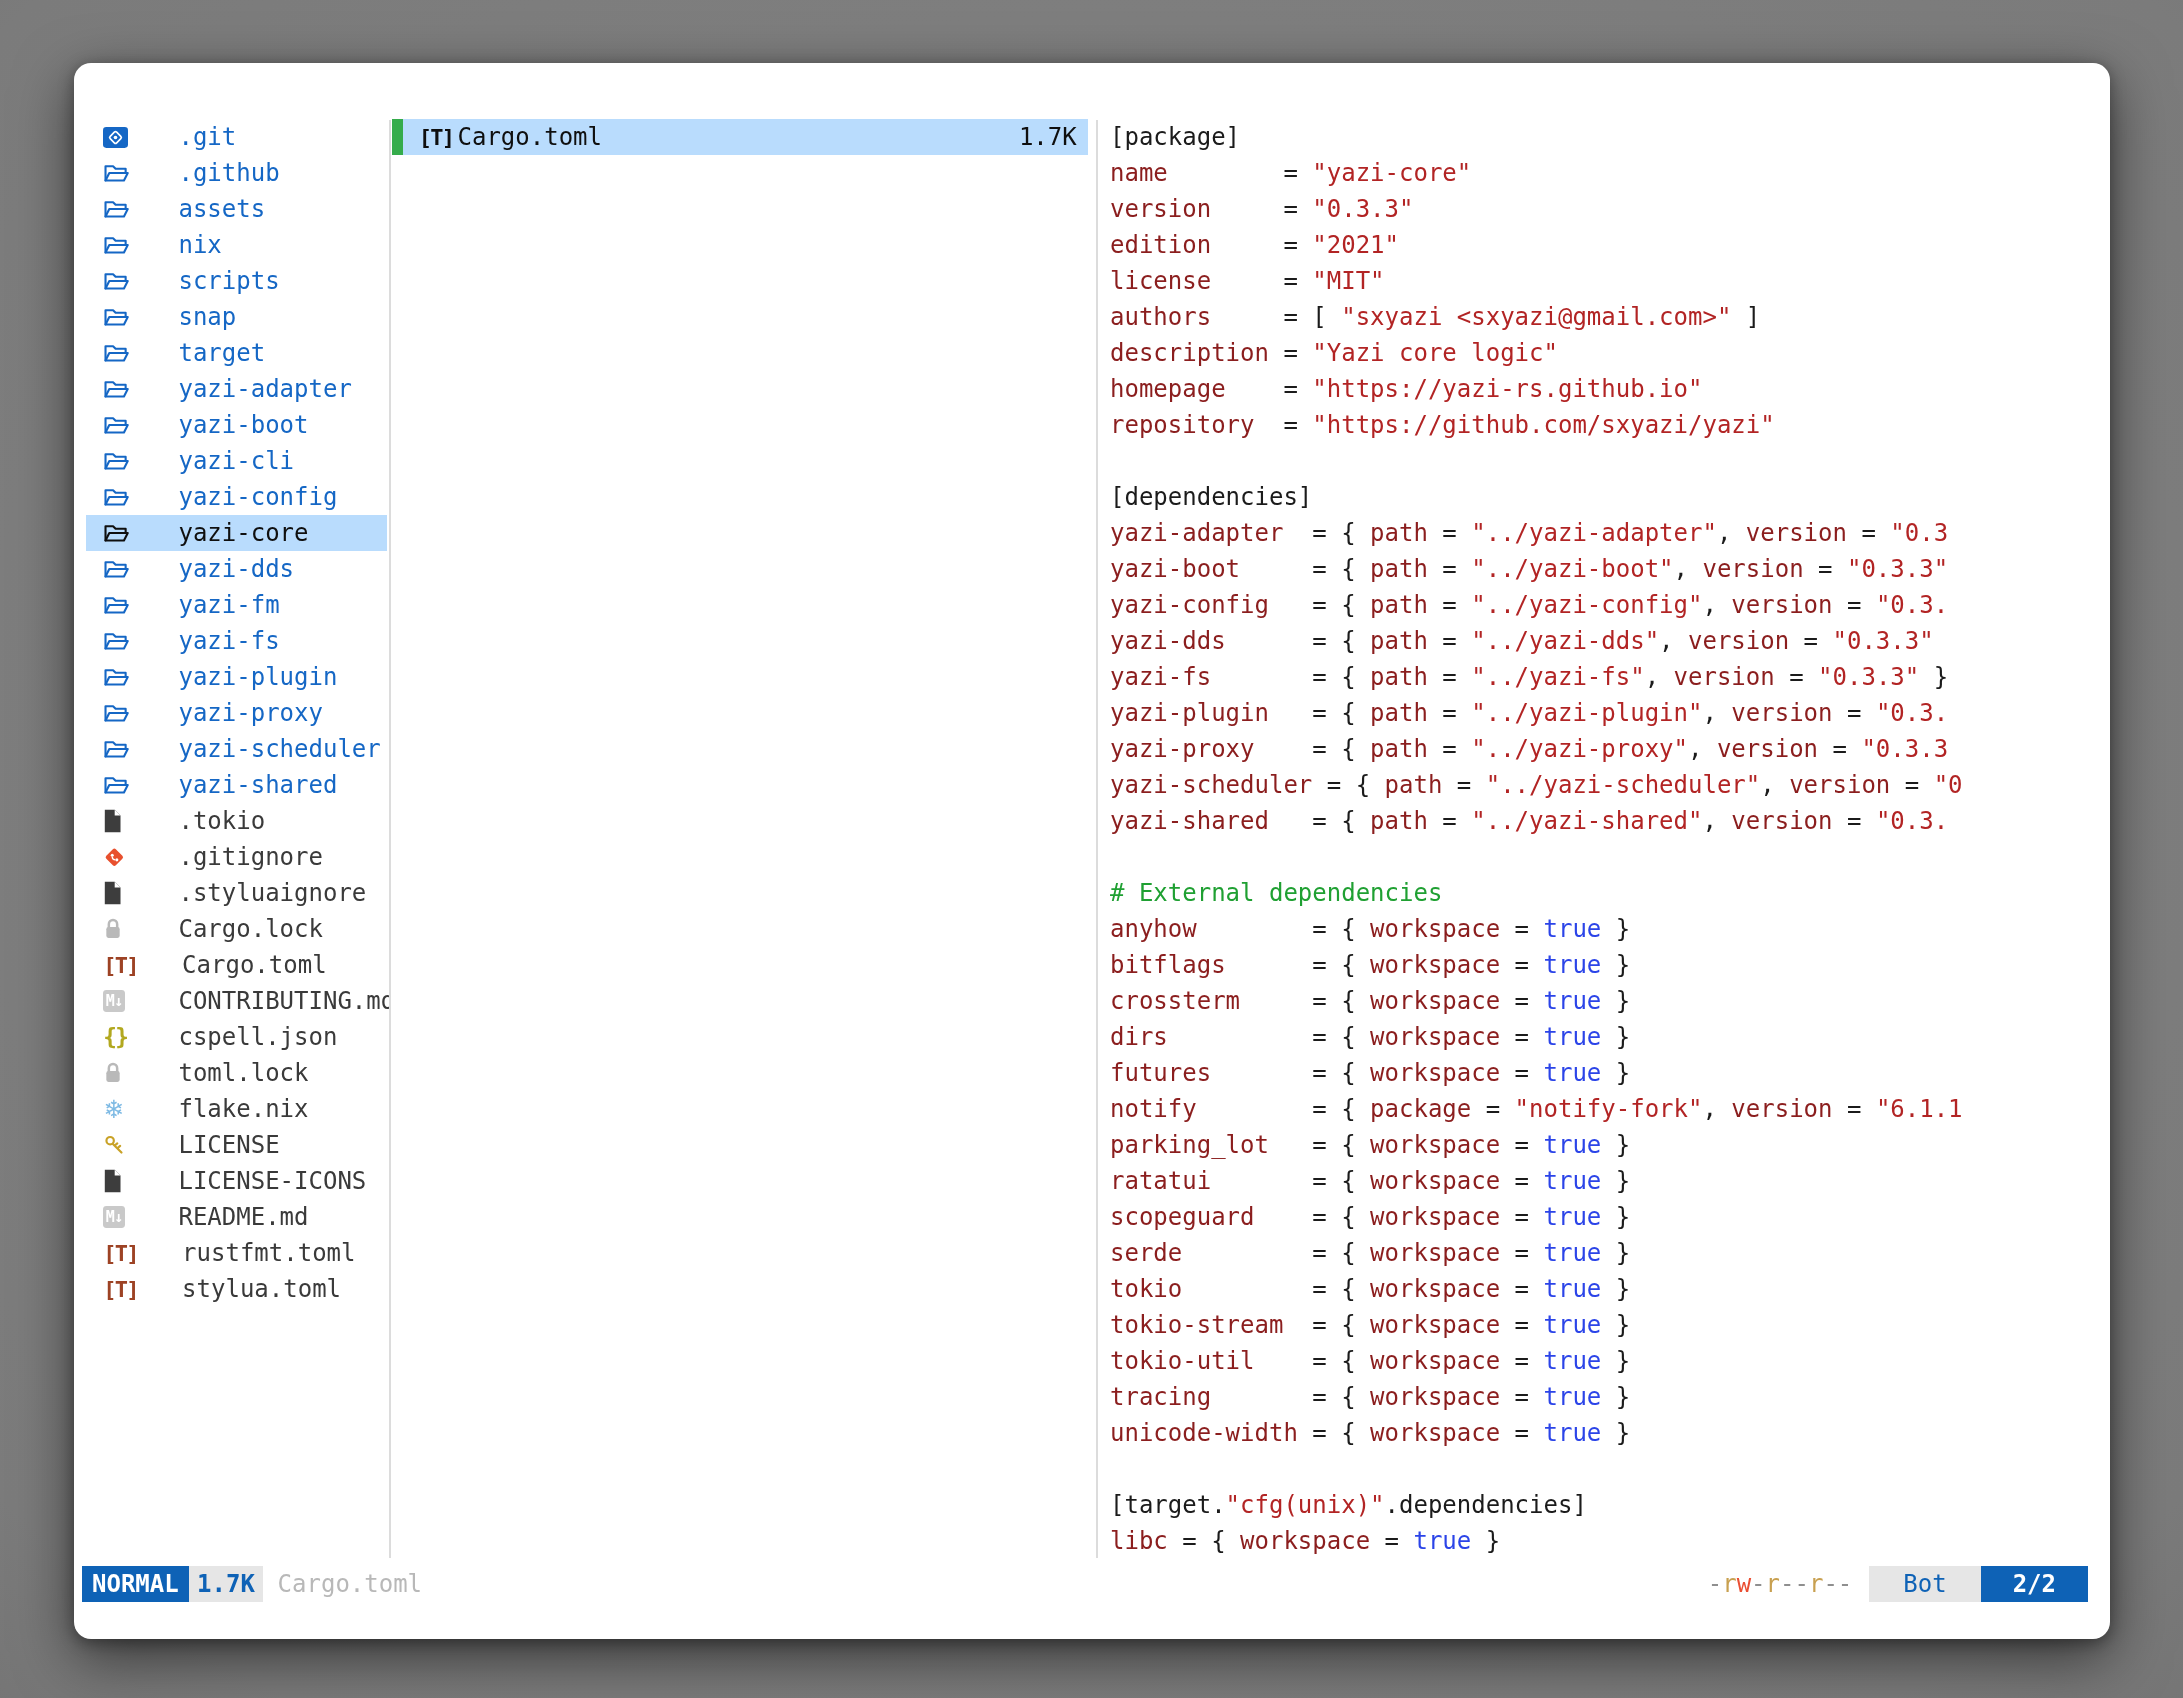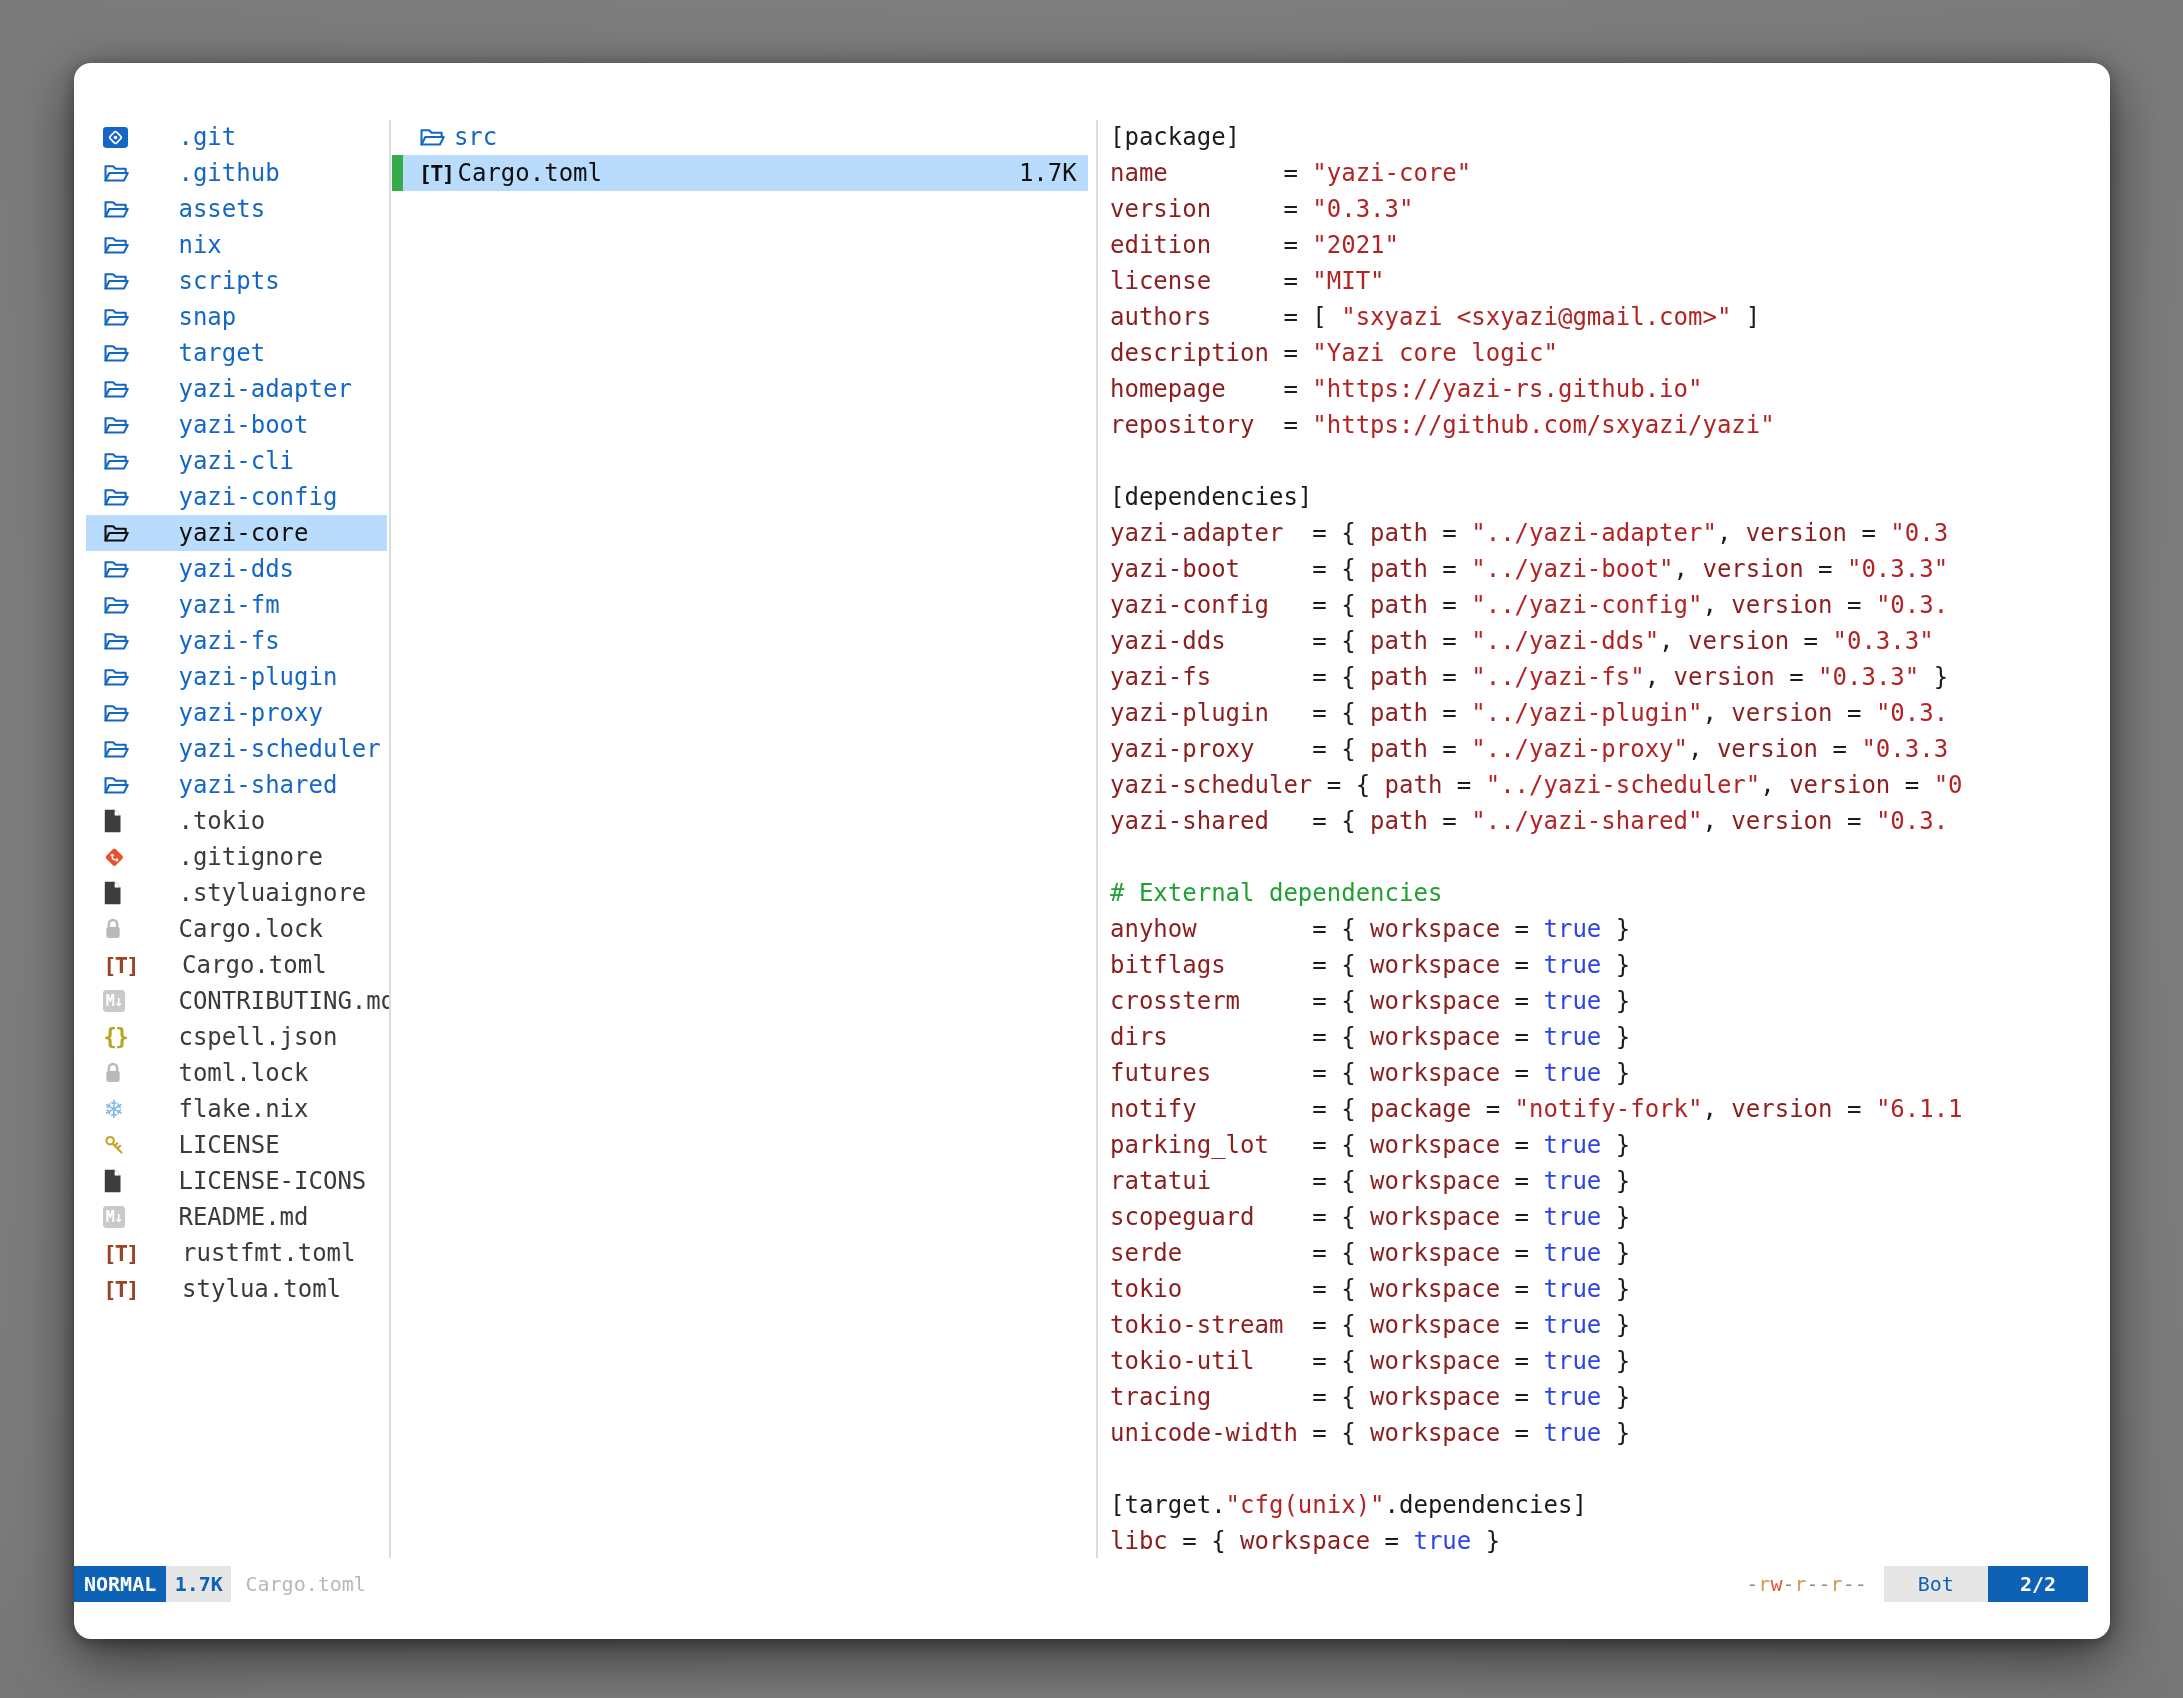--- a/index.html
+++ b/index.html
@@ -46,22 +46,22 @@
   
   .code{white-space:pre;line-height:36px;}
   .code .cl{height:36px;}
   .code .k{color:var(--key,#8b1e1e);}
   .code .v{color:var(--str,#b22424);}
   .code .p{color:#1b1b1b;}
   .code .b{color:var(--bool,#2b44e8);}
   .code .c{color:var(--comment,#1fa032);}
 
   
-  .status{position:absolute;left:0;right:22px;bottom:37px;height:36px;
-          display:flex;align-items:stretch;font-size:20px;}
+  .status{position:absolute;left:8px;right:22px;bottom:37px;height:36px;
+          display:flex;align-items:stretch;font-size:24px;}
   .badge{display:flex;align-items:center;}
   .badge.mode{background:var(--accent,#0e62b6);color:#fff;font-weight:700;padding:0 10px;}
   .badge.size{background:var(--badge-gray,#e6e6e6);color:var(--accent,#0e62b6);font-weight:700;padding:0 8.4px;}
   .fname{display:flex;align-items:center;color:var(--filename-gray,#b8b8b8);margin-left:14.3px;}
   .spacer{flex:1;}
   .perms{display:flex;align-items:center;margin-right:17px;letter-spacing:0;}
   .perms .perm-dash{color:#8f8f8f;}
   .perms .perm-read{color:var(--perm-read,#c8a050);}
   .perms .perm-write{color:var(--perm-write,#ea4f33);}
   .badge.bot{background:var(--badge-gray,#e6e6e6);color:var(--accent,#0e62b6);font-weight:400;padding:0 34px;}
@@ -352,30 +352,20 @@
           <span class="ti">[T]</span>
         </span>
         <span class="rlabel">stylua.toml</span>
       </div>
     </div>
 
   <div class="vsep s1"></div>
 
   <div class="pane current">
 
-  <div class="row dir">
-        <span class="ric">
-          <svg width="26" height="22.7" viewBox="0 0 31 27" fill="none" stroke="currentColor" stroke-width="2.5" stroke-linejoin="round" stroke-linecap="round">
-            <path d="M3 22 V5 h9 l3 3 h12 v4"></path>
-            <path d="M3 22 l4.5-9 H29.5 l-4.5 9 z"></path>
-          </svg>
-        </span>
-        <span class="rlabel">src</span>
-        <span class="rsize"></span>
-      </div>
       <div class="row file sel">
         <span class="marker"></span>
         <span class="ric">
           <span class="ti">[T]</span>
         </span>
         <span class="rlabel">Cargo.toml</span>
         <span class="rsize">1.7K</span>
       </div>
     </div>
 

